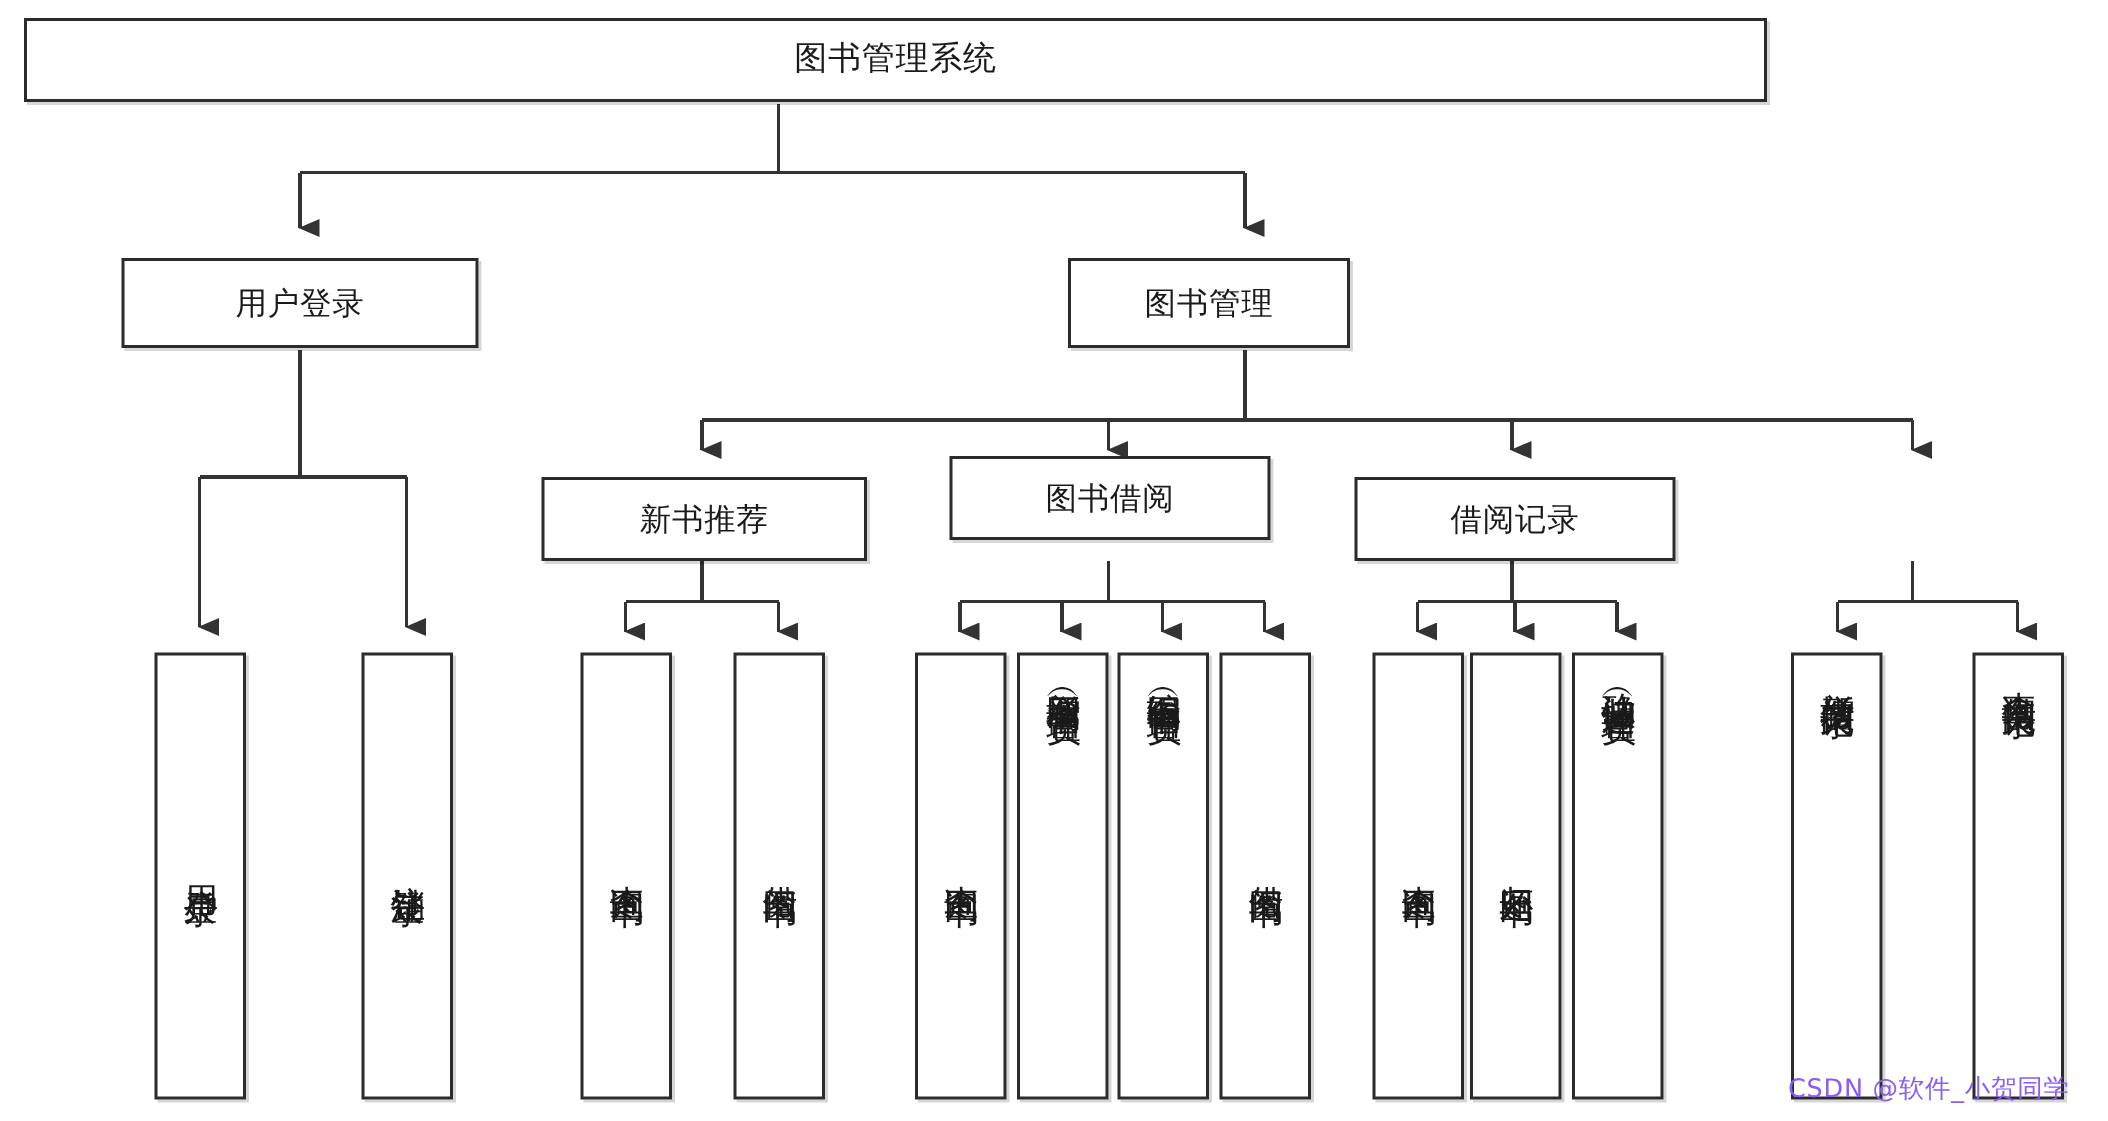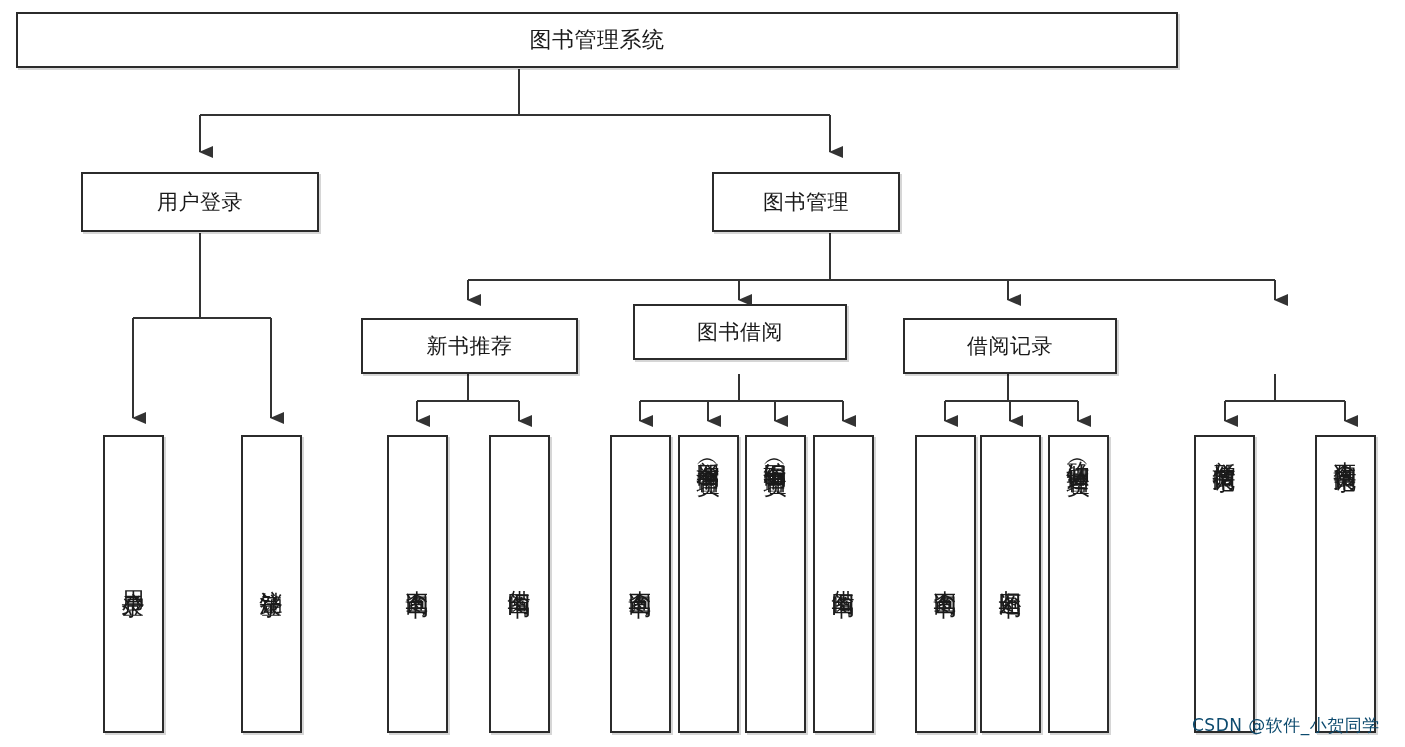--- a/index.html
+++ b/index.html
@@ -69,21 +69,21 @@
   .node.vert.short {
     align-items: center;
     padding-top: 0;
     padding-bottom: 16px;
   }
   #watermark {
     position: absolute;
     left: 1192px;
     top: 714px;
     font-size: 17px;
-    color: #0c4a6e;
+    color: #8b5cf6;
     white-space: nowrap;
     letter-spacing: 0.5px;
     font-family: "DejaVu Sans", "Liberation Sans", sans-serif;
   }
 </style>
 </head>
 <body>
 
 <div id="canvas">
 

